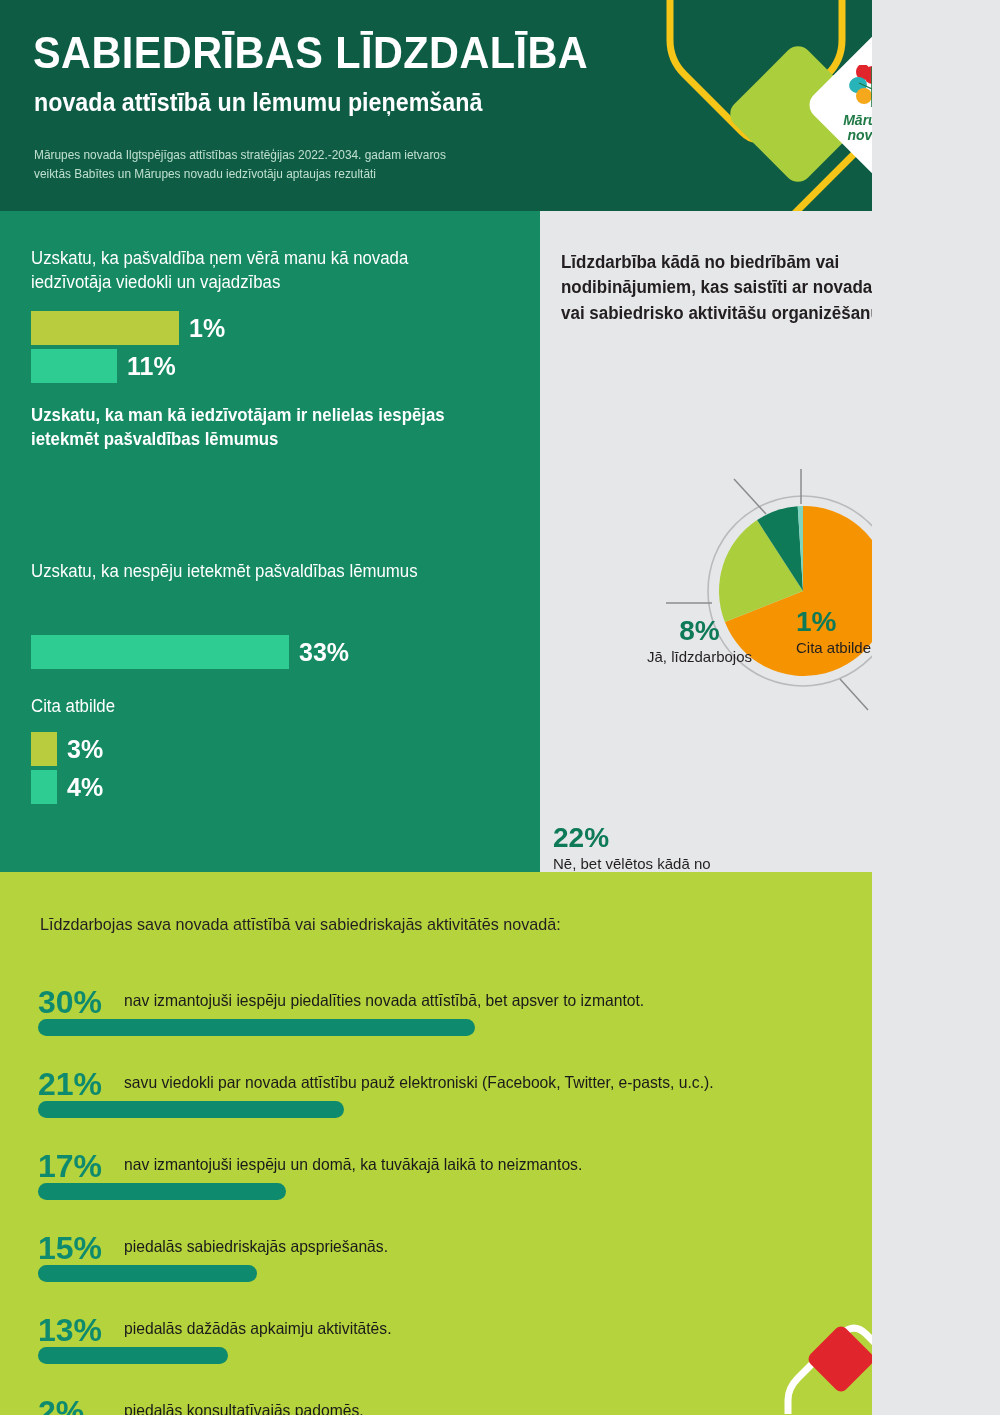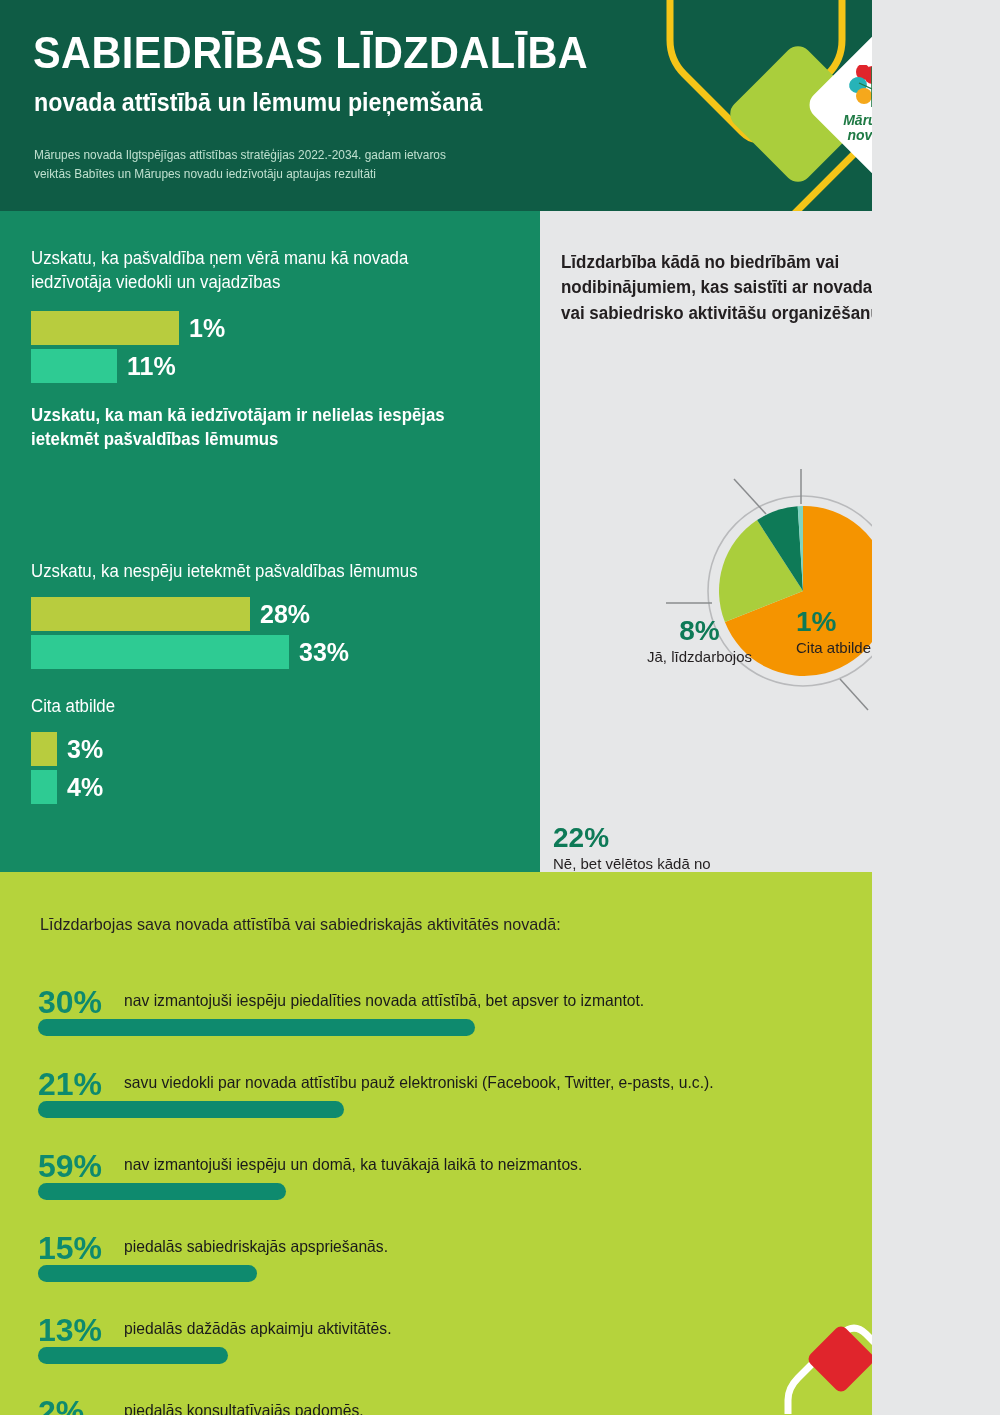--- a/index.html
+++ b/index.html
@@ -189,24 +189,20 @@
       <div class="bar-val" style="left:158px;">1%</div>
     </div>
     <div class="bar-row" style="left:31px; top:138px;">
       <div class="bar c2" style="width:86px;"></div>
       <div class="bar-val" style="left:96px;">11%</div>
     </div>
 
     <div class="q-title bold" style="left:31px; top:193px; width:470px;">Uzskatu, ka man kā iedzīvotājam ir nelielas iespējas ietekmēt pašvaldības lēmumus</div>
 
     <div class="q-title" style="left:31px; top:349px; width:480px;">Uzskatu, ka nespēju ietekmēt pašvaldības lēmumus</div>
-    <div class="bar-row" style="left:31px; top:386px;">
-      <div class="bar c1" style="width:219px;"></div>
-      <div class="bar-val" style="left:229px;">28%</div>
-    </div>
     <div class="bar-row" style="left:31px; top:424px;">
       <div class="bar c2" style="width:258px;"></div>
       <div class="bar-val" style="left:268px;">33%</div>
     </div>
 
     <div class="q-title" style="left:31px; top:484px; width:470px;">Cita atbilde</div>
     <div class="bar-row" style="left:31px; top:521px;">
       <div class="swatch c1"></div>
       <div class="bar-val" style="left:36px;">3%</div>
     </div>
@@ -278,21 +274,21 @@
       <div class="b-bar" style="width:437px;"></div>
     </div>
 
     <div class="b-item" style="top:196px;">
       <div class="b-pct">21%</div>
       <div class="b-desc">savu viedokli par novada attīstību pauž elektroniski (Facebook, Twitter, e-pasts, u.c.).</div>
       <div class="b-bar" style="width:306px;"></div>
     </div>
 
     <div class="b-item" style="top:278px;">
-      <div class="b-pct">59%</div>
+      <div class="b-pct">17%</div>
       <div class="b-desc">nav izmantojuši iespēju un domā, ka tuvākajā laikā to neizmantos.</div>
       <div class="b-bar" style="width:248px;"></div>
     </div>
 
     <div class="b-item" style="top:360px;">
       <div class="b-pct">15%</div>
       <div class="b-desc">piedalās sabiedriskajās apspriešanās.</div>
       <div class="b-bar" style="width:219px;"></div>
     </div>
 

